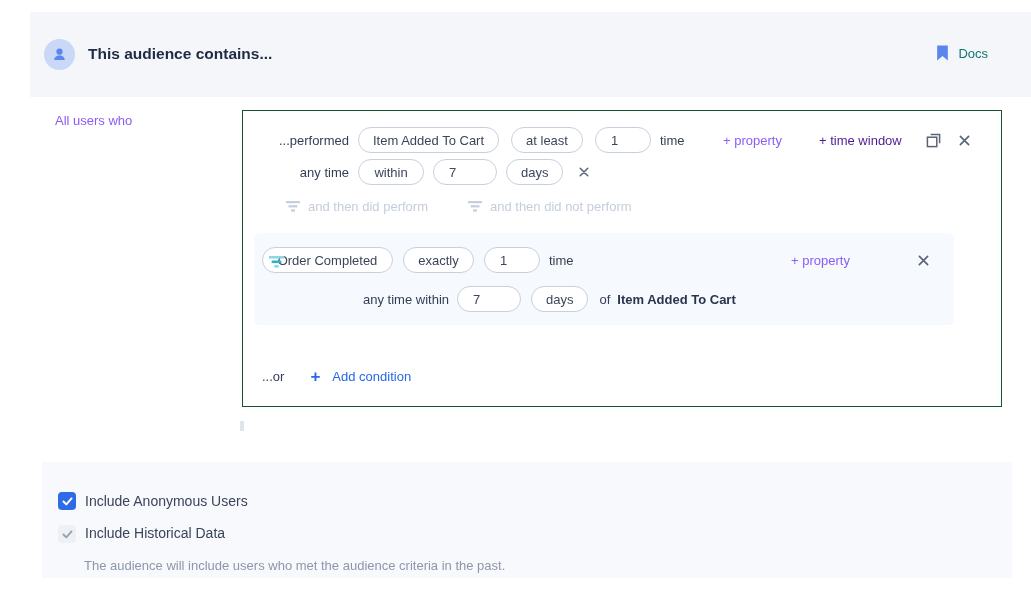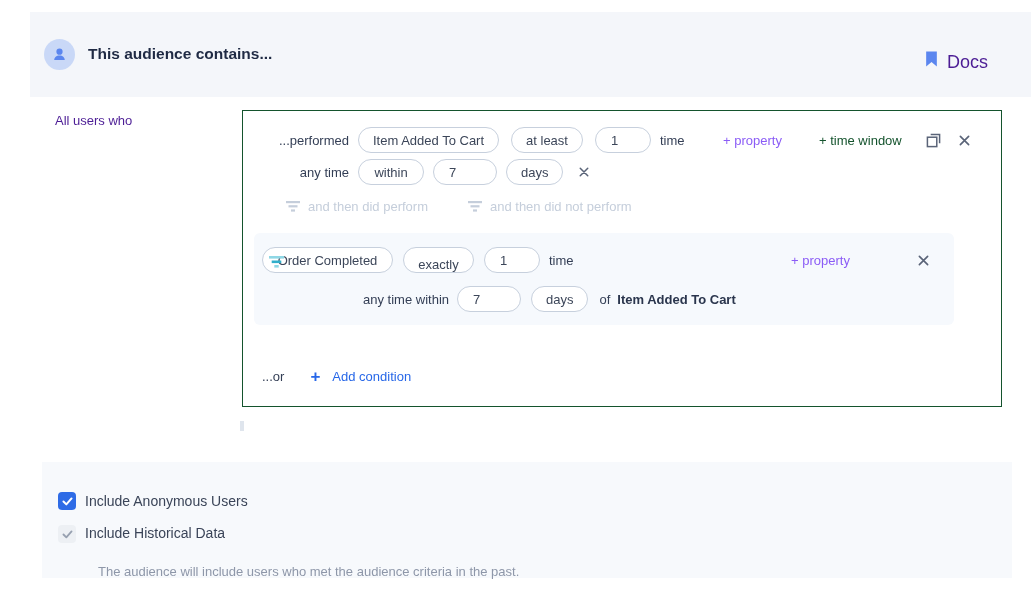--- a/index.html
+++ b/index.html
@@ -7,40 +7,40 @@
   body { font-family:"Liberation Sans", "DejaVu Sans", sans-serif; color:#333e55; }
   .stage { position:relative; width:1031px; height:611px; background:#fff; overflow:hidden;padding-left:18px; }
 
   
   .header { position:absolute; left:30px; top:12px; width:1001px; height:85px;
             background:#f4f6fa; display:flex; align-items:center; }
   .avatar { position:absolute; left:14px; top:27px; width:31px; height:31px; border-radius:50%;
             background:#c9d8f7; display:flex; align-items:center; justify-content:center; }
   .hdr-title { position:absolute; left:58px; top:33px; font-size:15.5px; font-weight:bold; color:#1f2a44; }
   .docs { position:absolute; right:43px; top:33px; display:flex; align-items:center; gap:9px; cursor:pointer; }
-  .docs-label { font-size:18px; color:#4c1d95;margin-top:7px; }
-
-  
-  .all-users { position:absolute; left:55px; top:113px; font-size:13px; color:#4c1d95; }
+  .docs-label { font-size:13px; color:#0f766e; }
+
+  
+  .all-users { position:absolute; left:55px; top:113px; font-size:13px; color:#8b5cf6; }
 
   
   .panel { position:absolute; left:242px; top:110px; width:760px; height:297px;
            background:#fff; border:1px solid #14532d; }
   .row { position:absolute; left:0; width:100%; height:26px; display:flex; align-items:center; }
   .lblcol { width:106px; text-align:right; font-size:13px; color:#333e55; flex:none; }
   .pill { display:inline-flex; align-items:center; justify-content:center; height:26px;
           padding:0 14px; border:1px solid #c7d0dd; border-radius:13px; background:#fff;
           font-size:13px; color:#3c4659; cursor:pointer; white-space:nowrap;
           font-family:"Liberation Sans", sans-serif; }
   .numin { height:26px; border:1px solid #c7d0dd; border-radius:13px; background:#fff;
            font-size:13px; color:#3c4659; padding:0 0 0 15px; outline:none;
            font-family:"Liberation Sans", sans-serif; }
   .txt { font-size:13px; color:#333e55; }
   .addlink { font-size:13px; color:#8b5cf6; cursor:pointer; white-space:nowrap; }
-  .disabledlink { font-size:13px; color:#14532d; white-space:nowrap; }
+  .disabledlink { font-size:13px; color:#4c1d95; white-space:nowrap; }
   .grayline { display:flex; align-items:center; gap:8px; color:#c5cedb; font-size:13px; cursor:pointer; }
   .iconbtn { cursor:pointer; display:inline-flex; align-items:center; justify-content:center; }
 
   
   .subbox { position:absolute; left:11px; top:122px; width:700px; height:92px;
             background:#f6f9fd; border-radius:6px; }
   .sub-lblcol { width:195px; text-align:right; font-size:13px; flex:none; }
   .boldlbl { font-weight:bold; color:#2a354d; }
   .event-ref { font-size:13px; font-weight:bold; color:#2a354d; }
 
@@ -149,21 +149,21 @@
         <span style="position:absolute; left:15px; top:7px;">
           <svg width="15" height="12" viewBox="0 0 15 12">
             <rect x="0" y="0" width="15" height="2.6" fill="#8fd7e5"></rect>
             <rect x="2.7" y="4.5" width="9.6" height="2.6" fill="#31afcb"></rect>
             <rect x="5.3" y="9" width="4.4" height="2.6" fill="#8fd7e5"></rect>
           </svg>
         </span>
         <button class="pill" style="margin-left:8px; min-width:131px;">
           <span>Order Completed</span>
         </button>
-        <button class="pill" style="margin-left:10px; min-width:71px;align-items:flex-end;">
+        <button class="pill" style="margin-left:10px; min-width:71px;">
           <span>exactly</span>
         </button>
         <input class="numin" style="margin-left: 10px; width: 56px;" value="1">
         <span class="txt" style="margin-left:9px;">time</span>
         <span class="addlink" style="position:absolute; left:537px;">+ property</span>
         <span class="iconbtn" style="position:absolute; left:664px;">
           <svg width="11" height="11" viewBox="0 0 12 12">
             <path d="M1.5 1.5l9 9M10.5 1.5l-9 9" stroke="#5a6478" stroke-width="1.8" stroke-linecap="round"></path>
           </svg>
         </span>
@@ -198,16 +198,16 @@
       <span class="opt-label">Include Anonymous Users</span>
     </div>
     <div style="position:absolute; left:16px; top:63px; display:flex; align-items:flex-start; gap:9px;">
       <span class="cb cb-disabled">
         <svg width="11" height="9" viewBox="0 0 12 10">
           <path d="M1.5 5l3.2 3.2L10.5 1.6" fill="none" stroke="#97a0b0" stroke-width="2" stroke-linecap="round" stroke-linejoin="round"></path>
         </svg>
       </span>
       <span class="opt-label">Include Historical Data</span>
     </div>
-    <div class="opt-desc" style="position:absolute; left:42px; top:102px;margin-left:14px;">The audience will include users who met the audience criteria in the past.</div>
+    <div class="opt-desc" style="position:absolute; left:42px; top:96px;">The audience will include users who met the audience criteria in the past.</div>
   </div>
 
 </div>
 
 </body></html>

